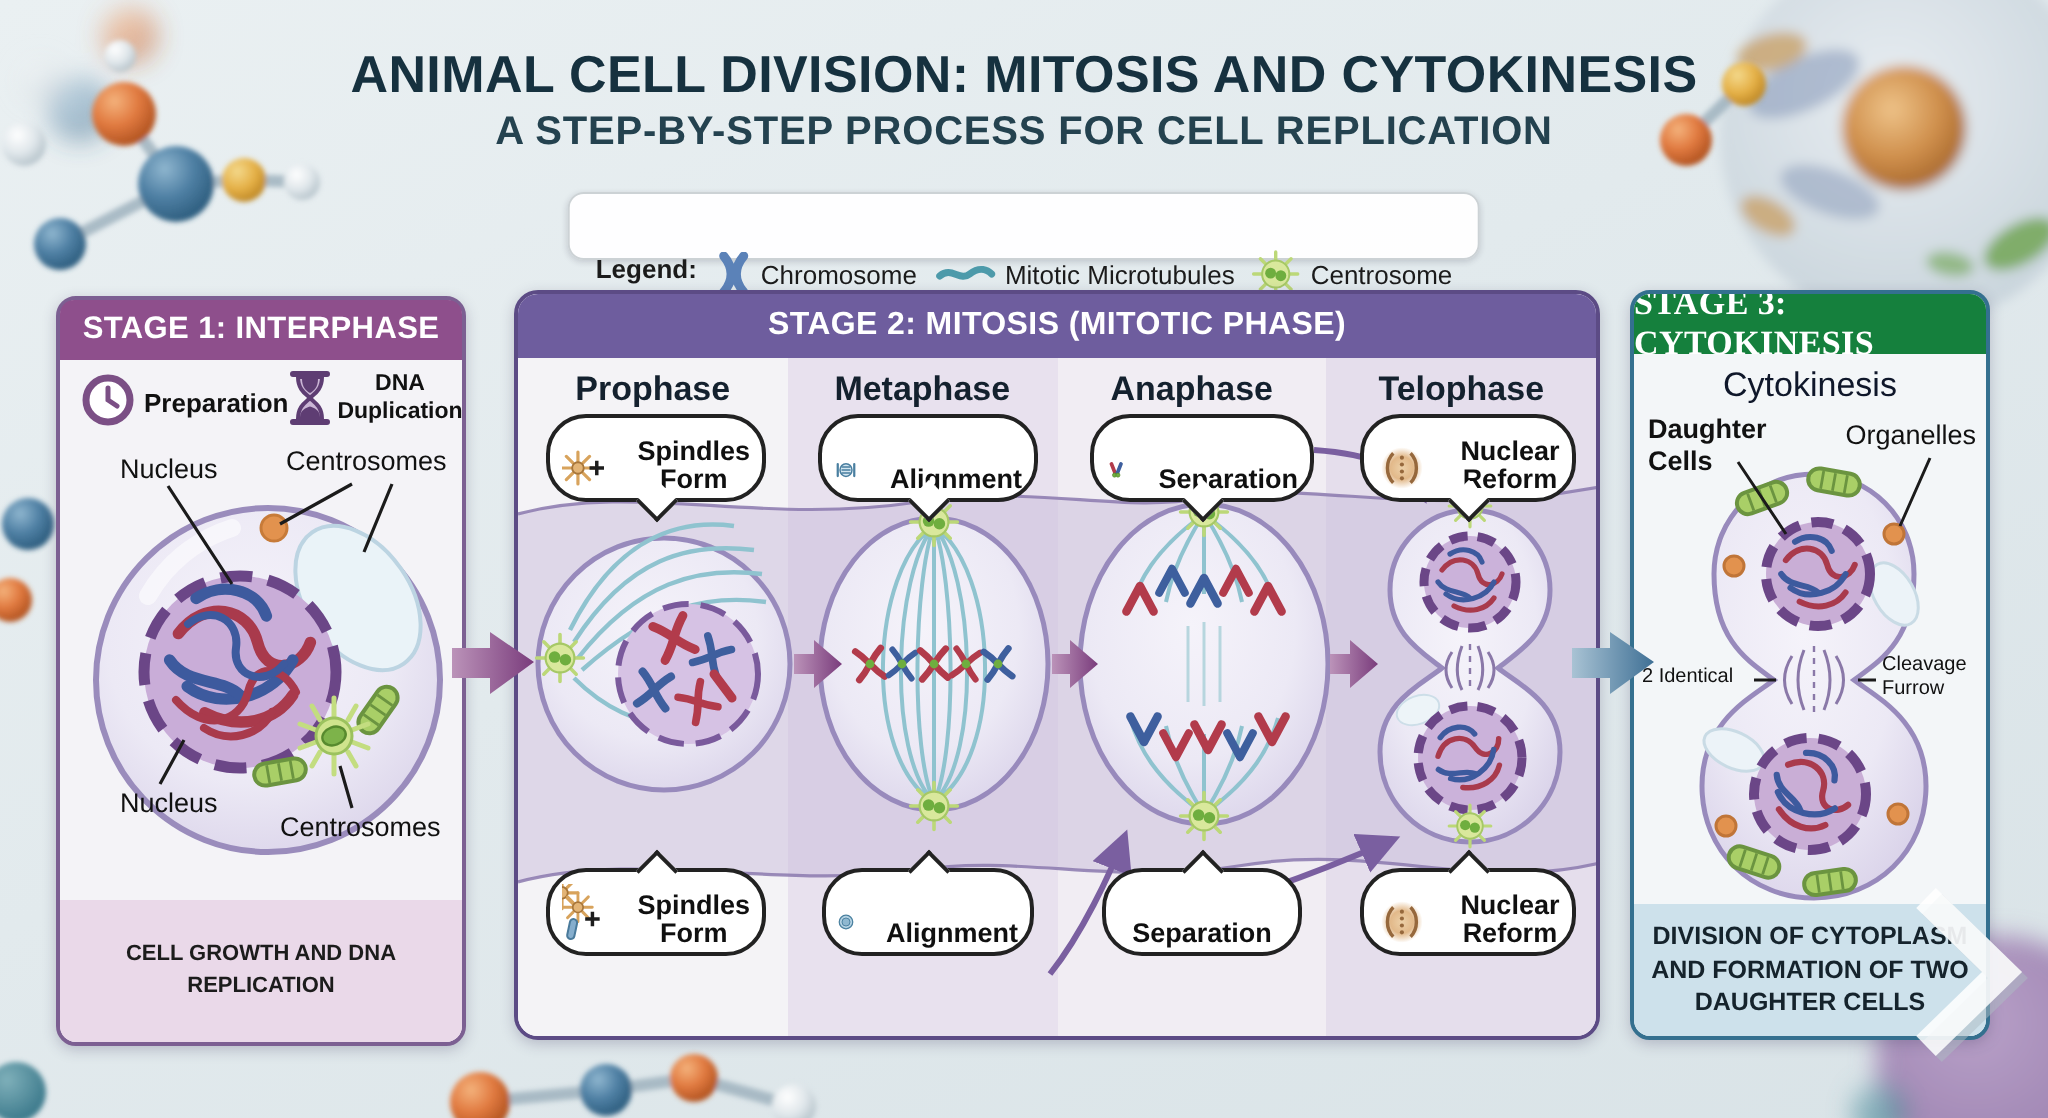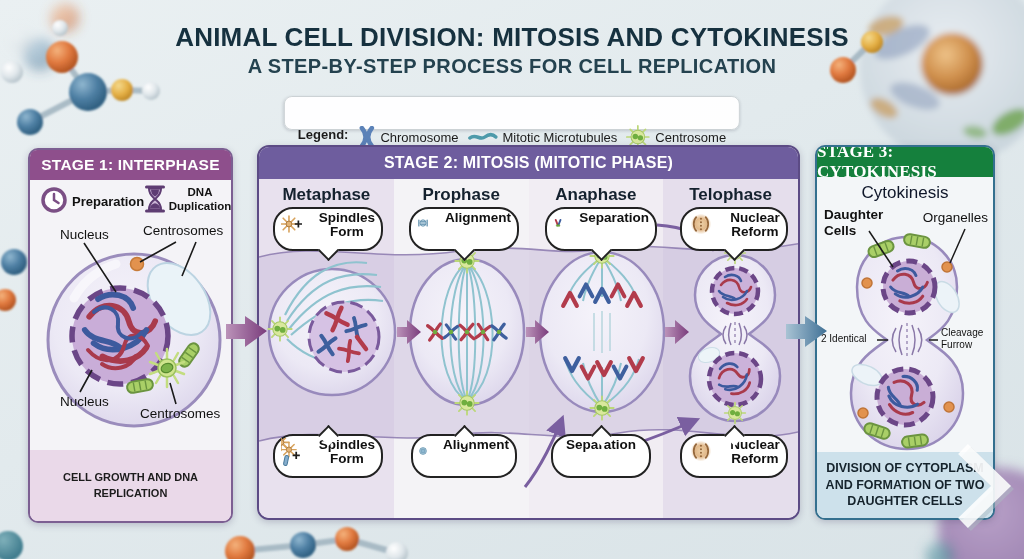--- a/index.html
+++ b/index.html
@@ -38,21 +38,21 @@
     border-radius:0 0 8px 8px;display:flex;align-items:center;justify-content:center;
     text-align:center;font-size:11px;font-weight:700;color:#1c1c1c;padding:0 14px;line-height:1.4;box-sizing:border-box;}
   
   .cols{position:absolute;top:32px;left:0;right:0;bottom:0;display:flex;z-index:1;}
   .col{flex:1 1 0;}
   .col1{background:#f4f3f6;}.col2{background:#e8e1ee;}.col3{background:#f1edf3;}.col4{background:#e5deec;}
   .phase-name{padding-top:6px;text-align:center;font-size:17px;font-weight:800;color:#14212e;}
   .cellsvg{position:absolute;z-index:2;}
   
   .callout{position:absolute;background:#fff;border:2px solid #222;border-radius:20px;
-    display:flex;align-items:flex-start;justify-content:center;gap:16px;padding:2px 6px;height:44px;
+    display:flex;align-items:flex-end;justify-content:center;gap:16px;padding:2px 6px;height:44px;
     box-sizing:border-box;z-index:3;font-size:13.5px;font-weight:600;color:#101010;
     line-height:1.05;text-align:center;}
   .callout .tail{position:absolute;width:13px;height:13px;background:#fff;
     transform:rotate(45deg);left:50%;margin-left:-7px;}
   .callout.tdown .tail{bottom:-8.5px;border-right:2px solid #222;border-bottom:2px solid #222;}
   .callout.tup .tail{top:-8.5px;border-left:2px solid #222;border-top:2px solid #222;}
   .co-wrap{width:58px;display:block;}
   .co-nowrap{white-space:nowrap;display:block;}
   
   .s3-cyto{position:absolute;top:36px;left:0;width:100%;text-align:center;
@@ -280,25 +280,25 @@
         <path d="M54,25 L86,74 M146,24 L110,44 M166,24 L152,58 M50,174 L62,152 M146,186 L140,165"></path>
       </g>
     </svg>
 
     <div class="s1-footer">CELL GROWTH AND DNA REPLICATION</div>
   </div>
 
   <div class="panel panel2">
     <div class="panel-header">STAGE 2: MITOSIS (MITOTIC PHASE)</div>
     <div class="cols">
+      <div class="col col1">
+        <div class="phase-name">Prophase</div>
+      </div>
       <div class="col col2">
         <div class="phase-name">Metaphase</div>
-      </div>
-      <div class="col col1">
-        <div class="phase-name">Prophase</div>
       </div>
       <div class="col col3">
         <div class="phase-name">Anaphase</div>
       </div>
       <div class="col col4">
         <div class="phase-name">Telophase</div>
       </div>
     </div>
 
     <svg class="cellsvg" style="left:0;top:32px" width="543" height="343" viewBox="0 0 543 343">

